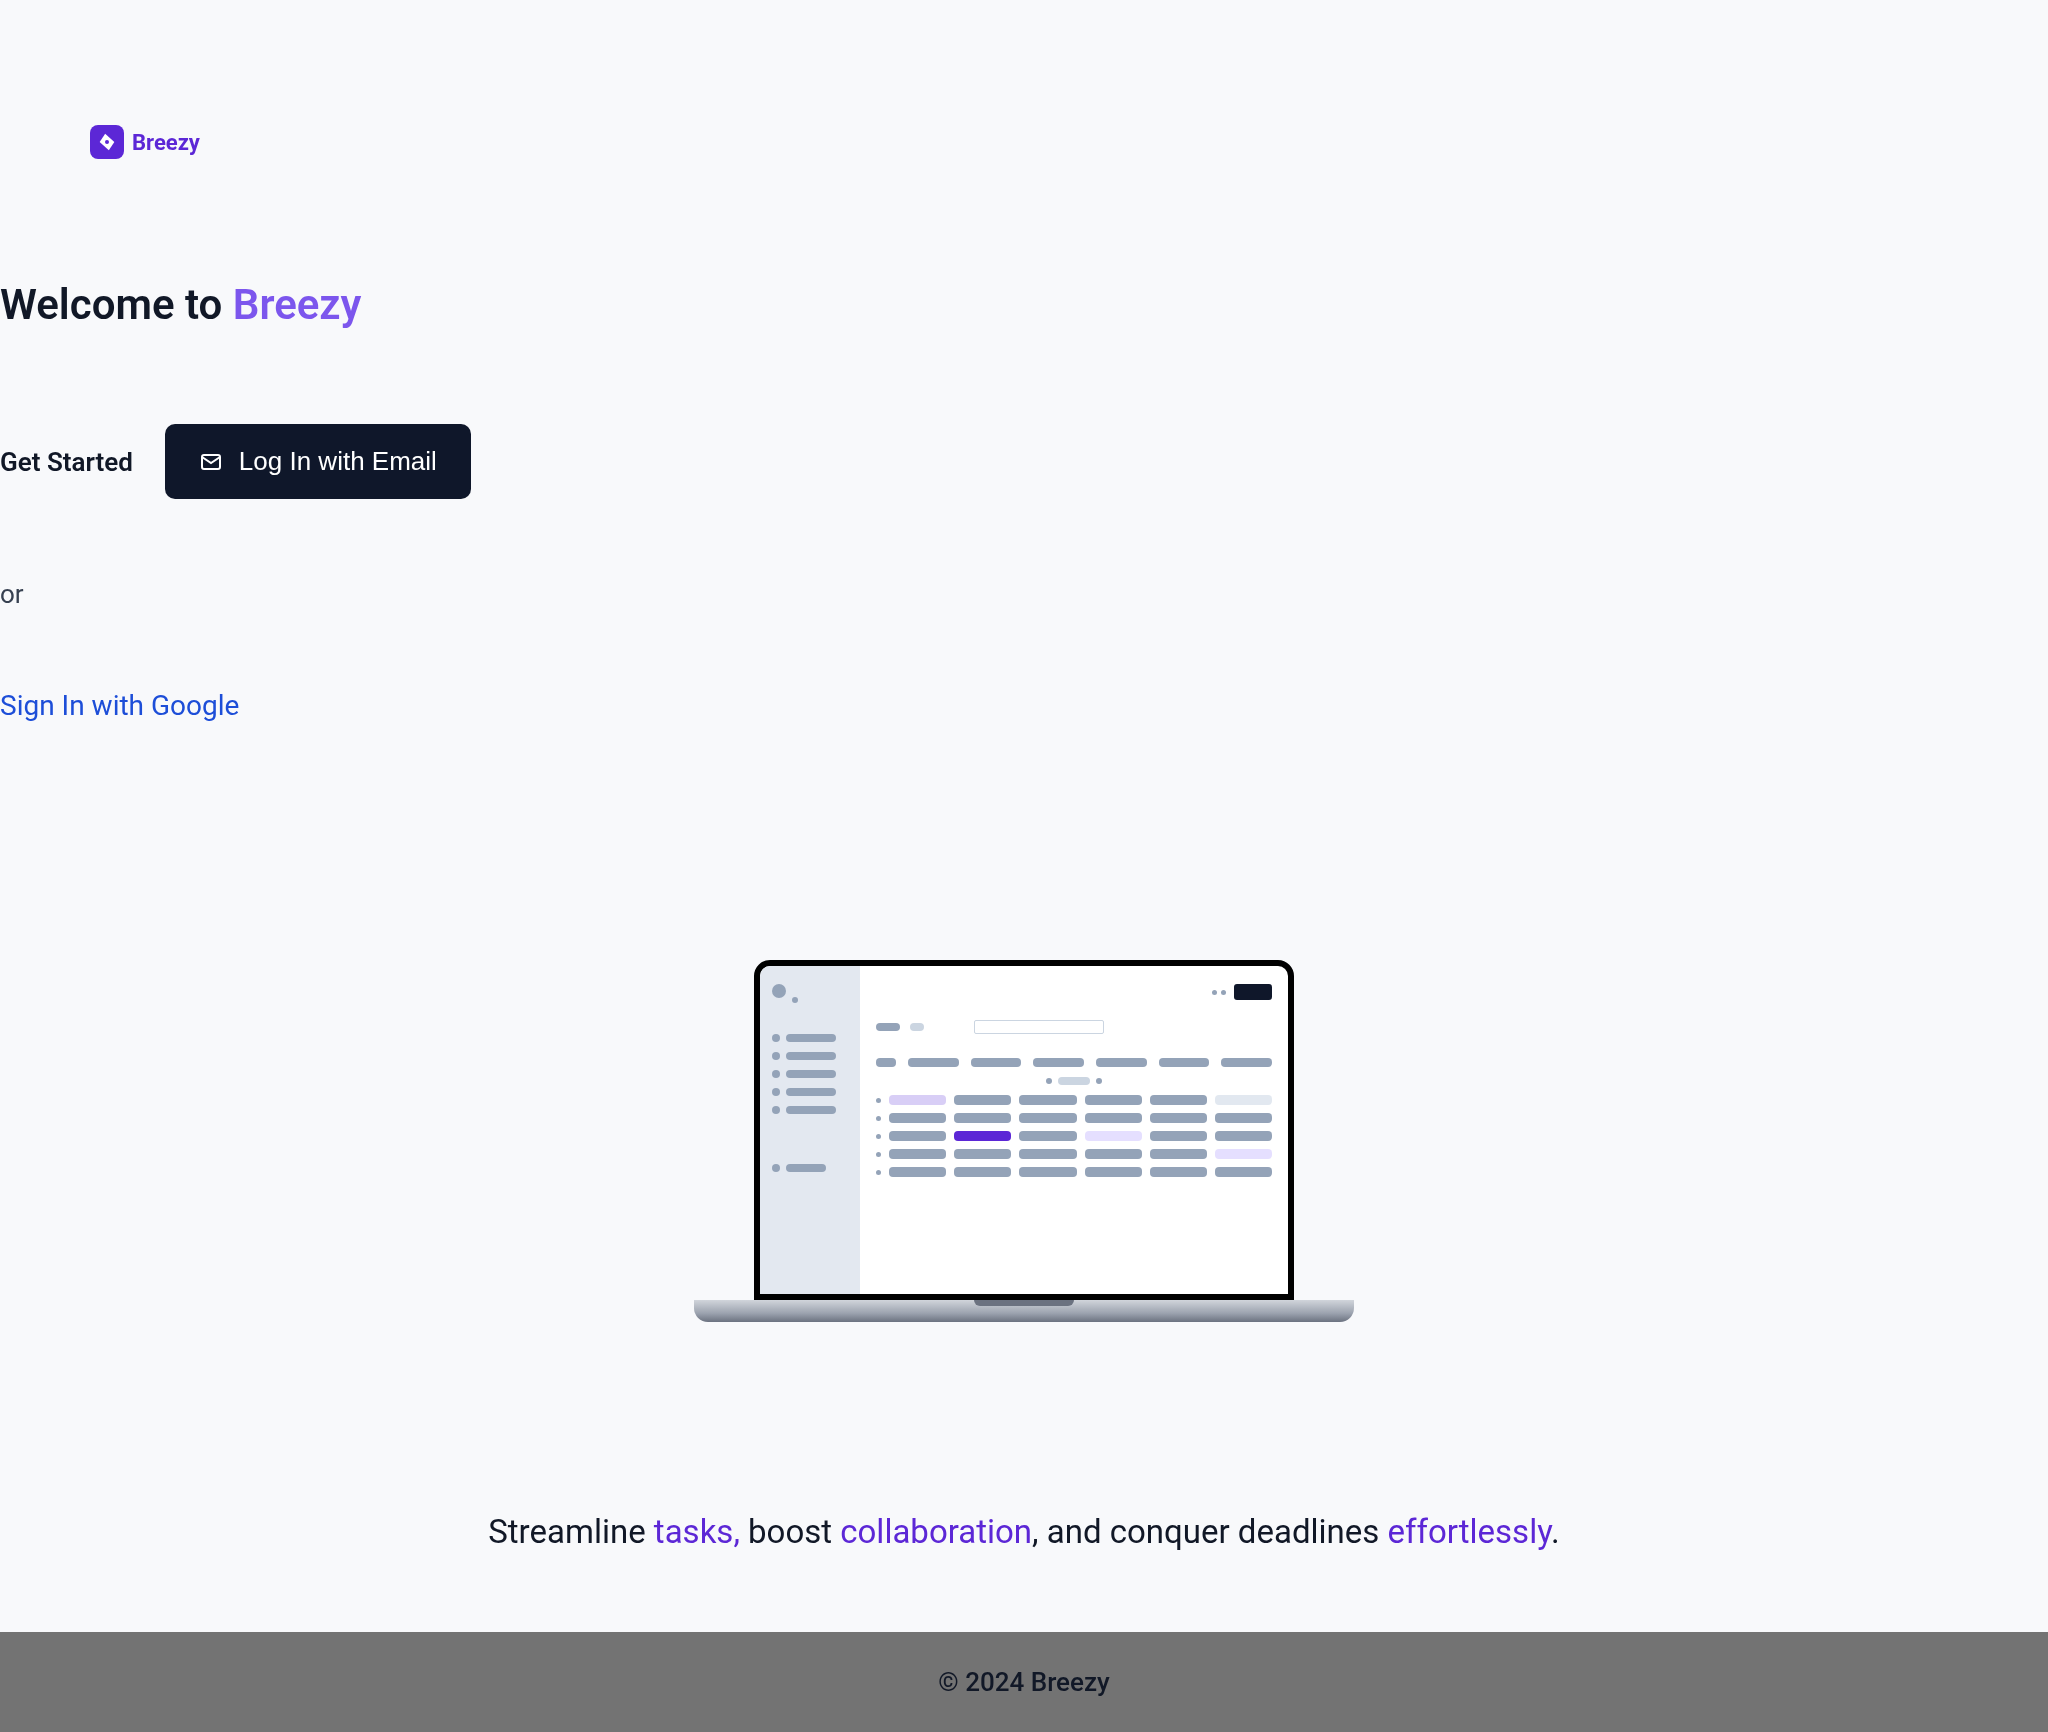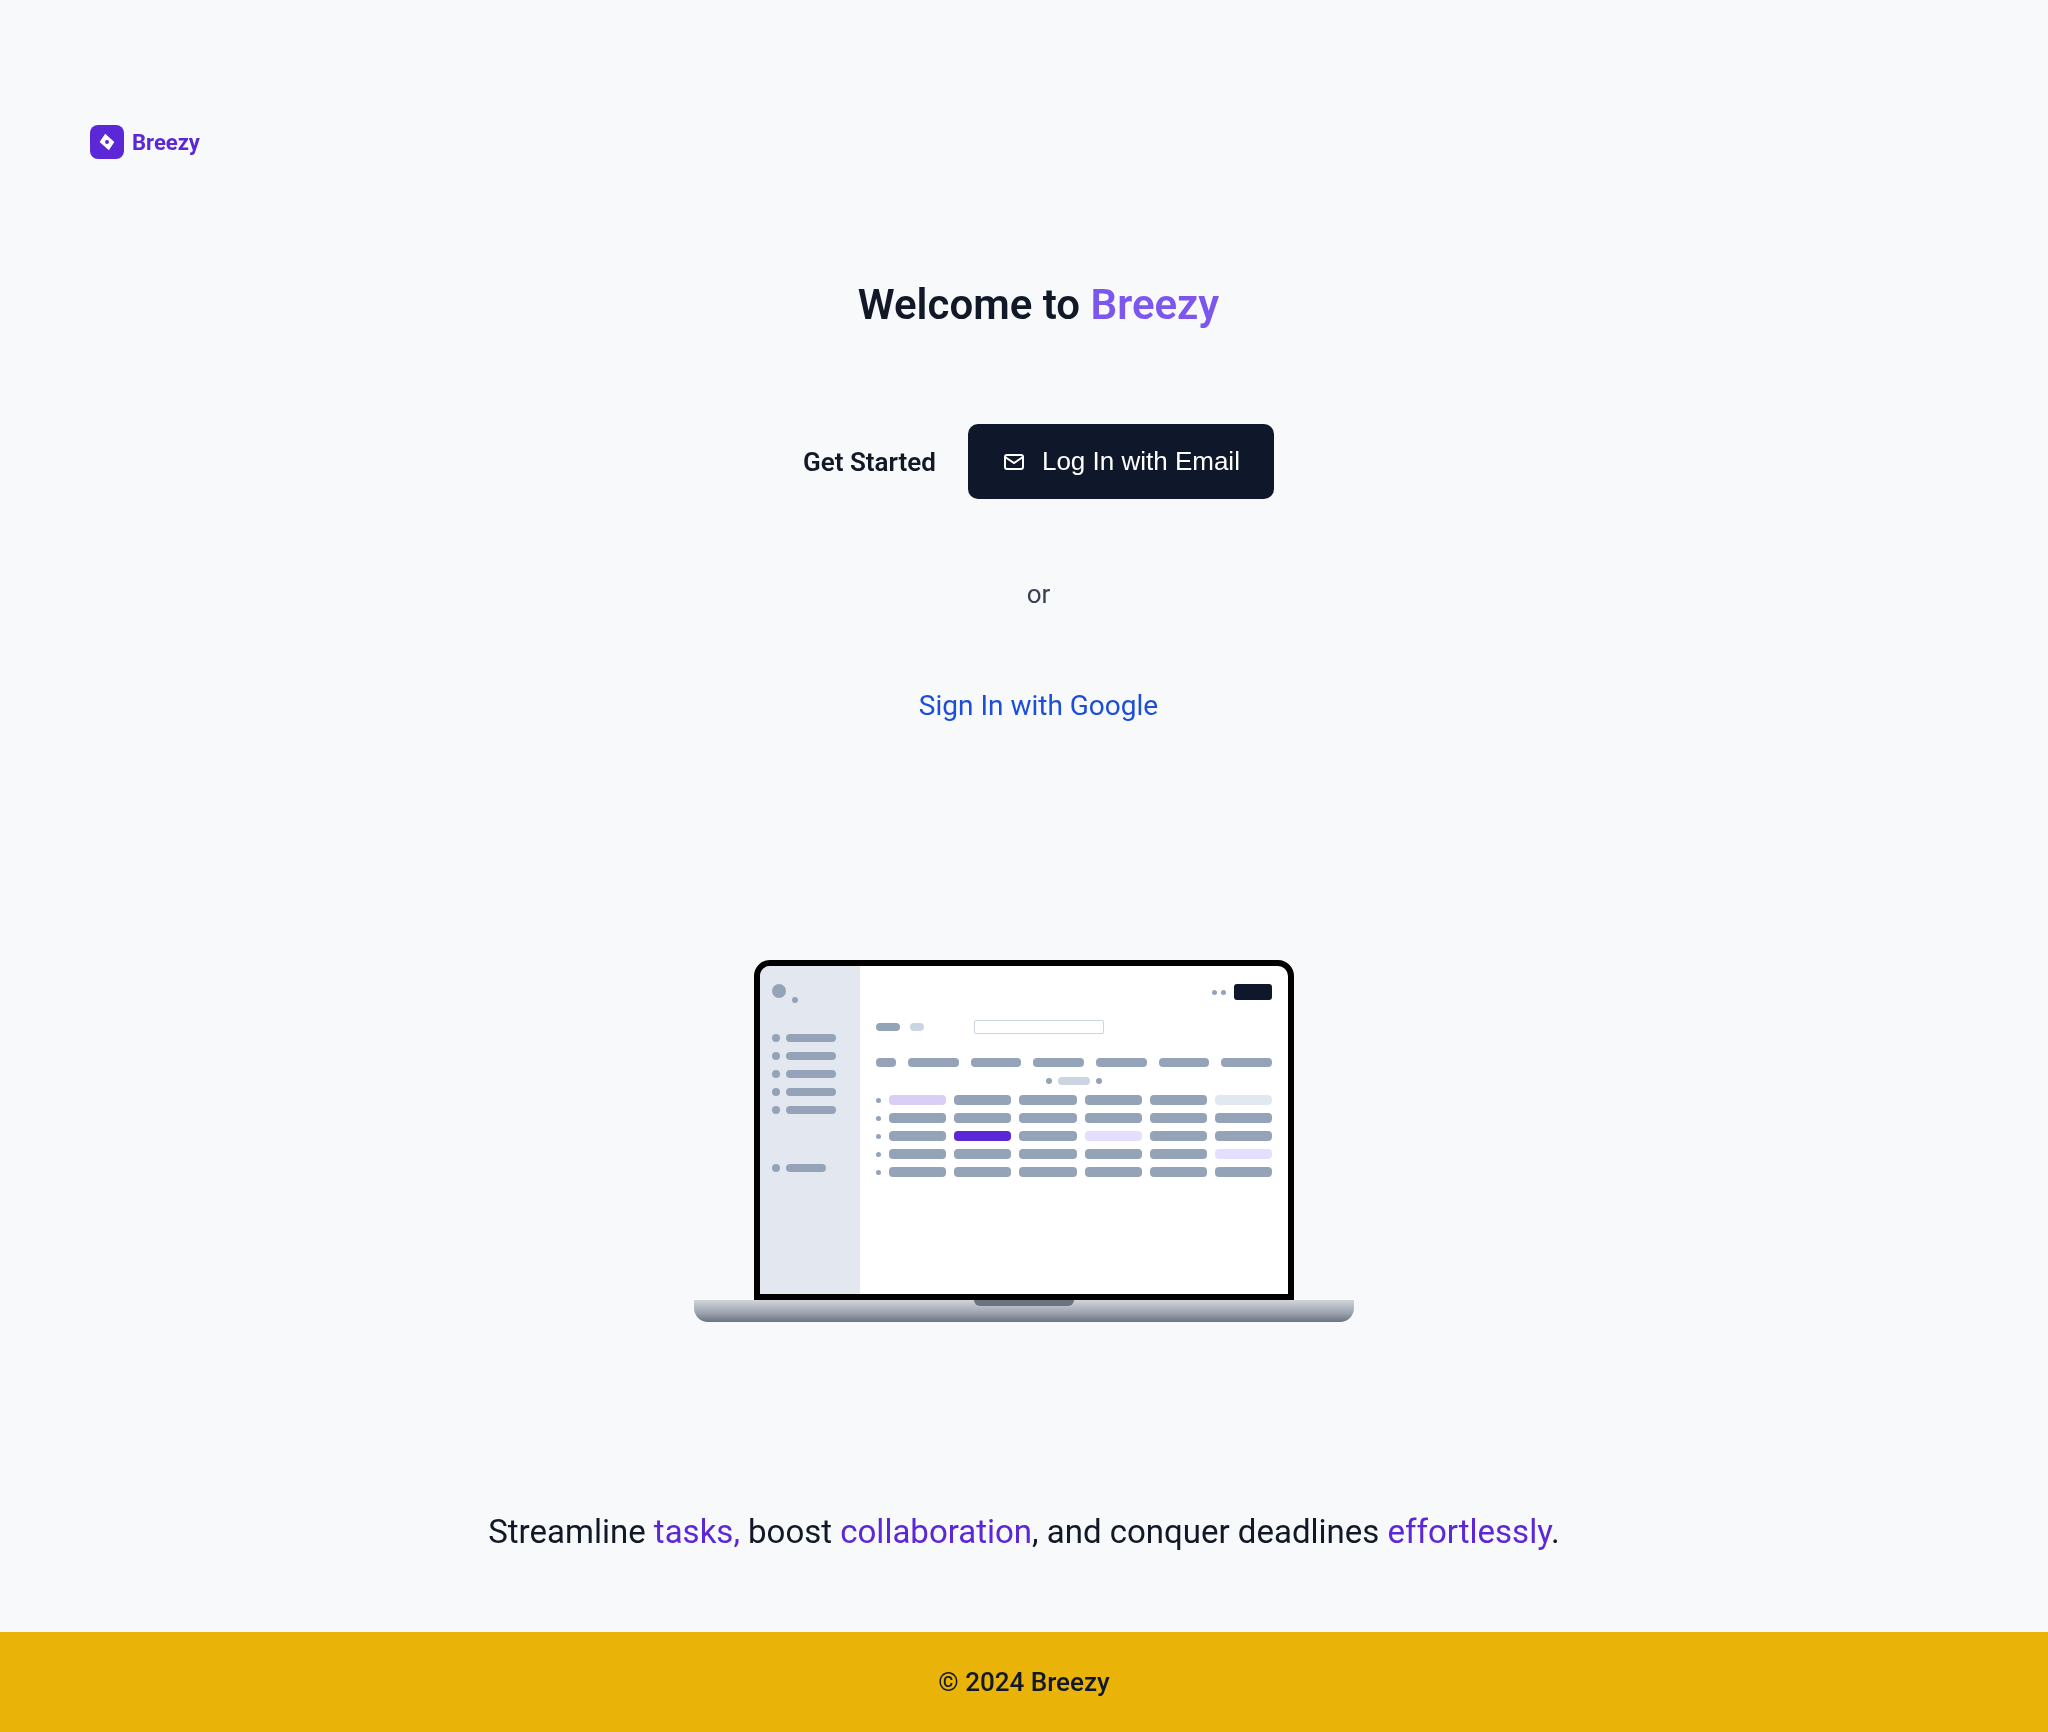--- a/index.html
+++ b/index.html
@@ -37,23 +37,22 @@
       font-weight: 700;
       color: #5c27d6;
     }
     .main-content {
       position: absolute;
       top: 280px;
       left: 50%;
       transform: translateX(-50%);
       display: flex;
       flex-direction: column;
-      align-items: center;
+      align-items: flex-start;
       width: 100%;
-      padding-left: 29px;
     }
     .title {
       font-size: 42px;
       font-weight: 600;
       color: #111827;
       margin-bottom: 95px;
     }
     .title-brand {
       color: #7c56ed;
     }
@@ -312,21 +311,21 @@
     }
     .tagline-highlight {
       color: #5c27d6;
     }
     .footer {
       position: absolute;
       bottom: 0;
       left: 0;
       right: 0;
       height: 100px;
-      background: #eab308;
+      background: #737373;
       display: flex;
       align-items: center;
       justify-content: center;
     }
     .footer-text {
       font-size: 26px;
       font-weight: 500;
       color: #111827;
     }
   </style>

